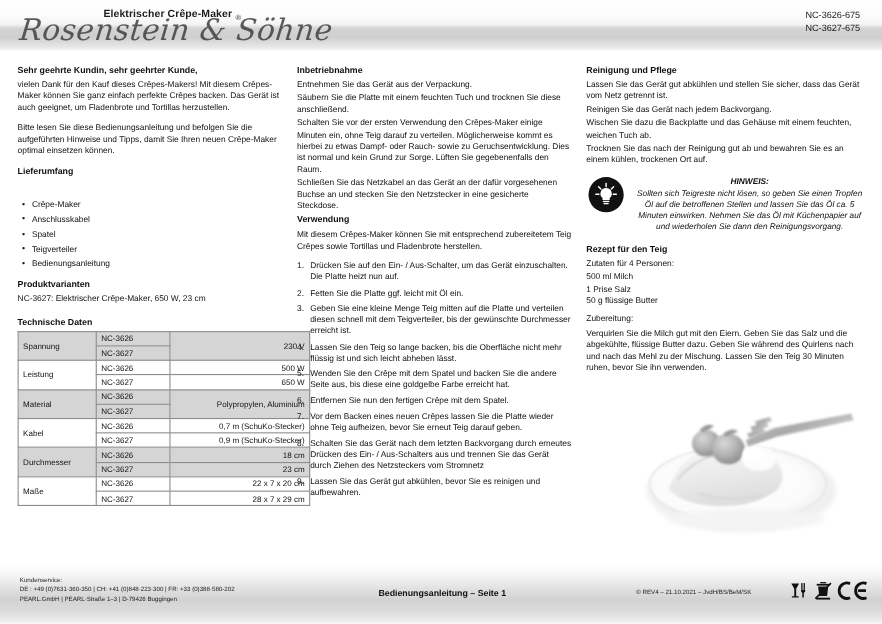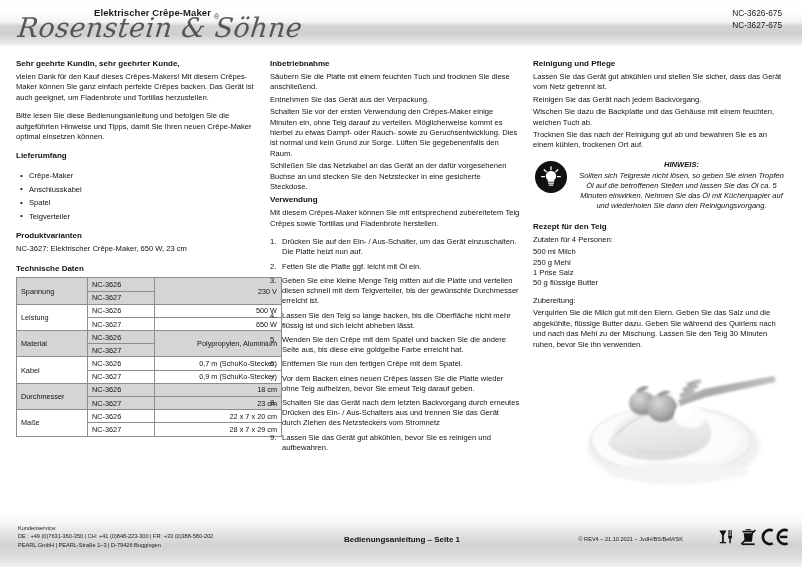--- a/index.html
+++ b/index.html
@@ -83,21 +83,21 @@
     margin: 0 0 3px 0;
     line-height: 11px;
   }
   p.para {
     margin: 0 0 8px 0;
   }
   p.tight { margin: 0 0 2px 0; }
   .gap { height: 7px; }
 
   ul.bullets {
-    margin: 10px 0 8px 0;
+    margin: 20px 0 8px 0;
     padding-left: 13px;
     list-style: none;
   }
   ul.bullets li {
     position: relative;
     margin-bottom: 3.5px;
     line-height: 10px;
   }
   ul.bullets li:before {
     content: "\2022";
@@ -246,20 +246,21 @@
   <h2 class="sec">Sehr geehrte Kundin, sehr geehrter Kunde,</h2>
   <p class="para">vielen Dank für den Kauf dieses Crêpes-Makers!  Mit diesem Crêpes-Maker können Sie ganz einfach perfekte Crêpes backen. Das Gerät ist auch geeignet, um Fladenbrote und Tortillas herzustellen.</p>
   <p class="para">Bitte lesen Sie diese Bedienungsanleitung und befolgen Sie die aufgeführten Hinweise und Tipps, damit Sie Ihren neuen Crêpe-Maker optimal einsetzen können.</p>
 
   <h2 class="sec">Lieferumfang</h2>
   <ul class="bullets" id="scope-list">
       <li>Crêpe-Maker</li>
       <li>Anschlusskabel</li>
       <li>Spatel</li>
       <li>Teigverteiler</li>
+      <li>Bedienungsanleitung</li>
     </ul>
 
   <h2 class="sec">Produktvarianten</h2>
   <p class="tight">NC-3627: Elektrischer Crêpe-Maker, 650 W, 23 cm</p>
   <div class="gap"></div>
 
   <h2 class="sec">Technische Daten</h2>
   <table class="techdata">
     <tbody id="techdata-body">
         <tr class="shade">
@@ -314,22 +315,22 @@
           <td class="c-model">NC-3627</td>
           <td class="c-val">28 x 7 x 29 cm</td>
         </tr>
       </tbody>
   </table>
 </div>
 
 <div class="col col-2">
   <h2 class="sec">Inbetriebnahme</h2>
   <div id="setup-paras">
+      <p class="tight">Entnehmen Sie das Gerät aus der Verpackung.</p>
       <p class="tight">Säubern Sie die Platte mit einem feuchten Tuch und trocknen Sie diese anschließend.</p>
-      <p class="tight">Entnehmen Sie das Gerät aus der Verpackung.</p>
       <p class="tight">Schalten Sie vor der ersten Verwendung den Crêpes-Maker einige Minuten ein, ohne Teig darauf zu verteilen. Möglicherweise kommt es hierbei zu etwas Dampf- oder Rauch- sowie zu Geruchsentwicklung. Dies ist normal und kein Grund zur Sorge. Lüften Sie gegebenenfalls den Raum.</p>
       <p class="tight">Schließen Sie das Netzkabel an das Gerät an der dafür vorgesehenen Buchse an und stecken Sie den Netzstecker in eine gesicherte Steckdose.</p>
     </div>
 
   <h2 class="sec">Verwendung</h2>
   <p class="para">Mit diesem Crêpes-Maker können Sie mit entsprechend zubereitetem Teig Crêpes sowie Tortillas und Fladenbrote herstellen.</p>
   <ol class="steps" id="usage-steps">
       <li>Drücken Sie auf den Ein- / Aus-Schalter, um das Gerät einzuschalten. Die Platte heizt nun auf.</li>
       <li>Fetten Sie die Platte ggf. leicht mit Öl ein.</li>
       <li>Geben Sie eine kleine Menge Teig mitten auf die Platte und verteilen diesen schnell mit dem Teigverteiler, bis der gewünschte Durchmesser erreicht ist.</li>
@@ -367,21 +368,20 @@
       </svg>
     </div>
     <p class="hint-title">HINWEIS:</p>
     <p class="hint-body">Sollten sich Teigreste nicht lösen, so geben Sie einen Tropfen Öl auf die betroffenen Stellen und lassen Sie das Öl ca. 5 Minuten einwirken. Nehmen Sie das Öl mit Küchenpapier auf und wiederholen Sie dann den Reinigungsvorgang.</p>
   </div>
 
   <h2 class="sec">Rezept für den Teig</h2>
   <p class="tight">Zutaten für 4 Personen:</p>
   <div id="ingredients">
       <div>500 ml Milch</div>
-      <div>250 g Mehl</div>
       <div>1 Prise Salz</div>
       <div>50 g flüssige Butter</div>
     </div>
   <div class="gap"></div>
   <p class="tight">Zubereitung:</p>
   <p class="para">Verquirlen Sie die Milch gut mit den Eiern. Geben Sie das Salz und die abgekühlte, flüssige Butter dazu. Geben Sie während des Quirlens nach und nach das Mehl zu der Mischung. Lassen Sie den Teig 30 Minuten ruhen, bevor Sie ihn verwenden.</p>
 </div>
 
 <div class="photo">
   <svg viewBox="0 0 222 150" width="222" height="150">

